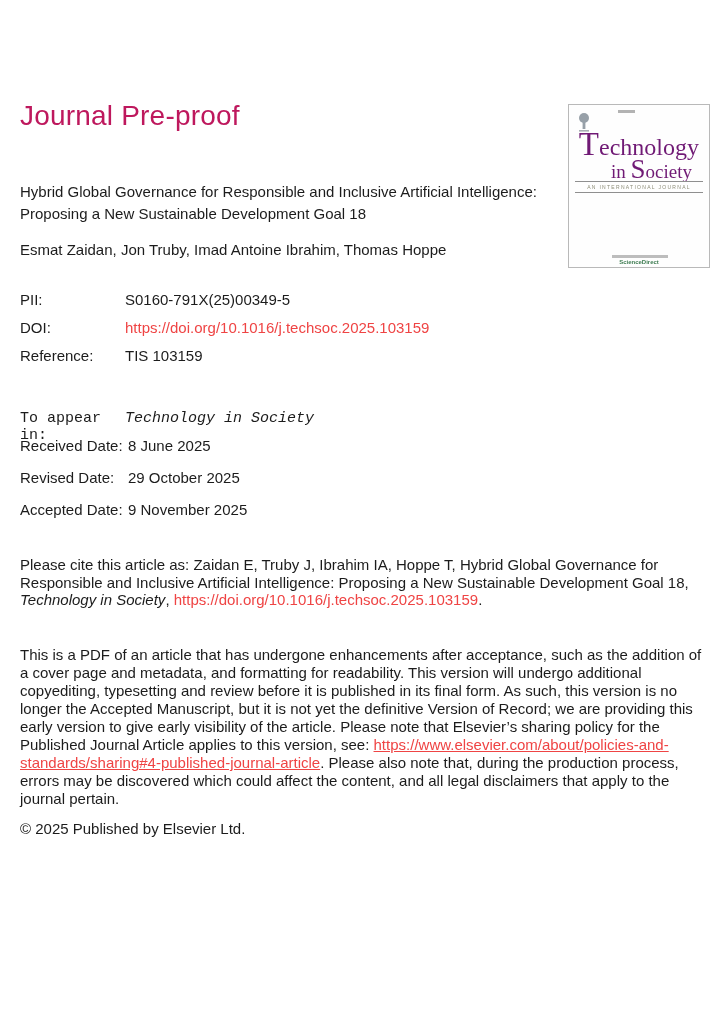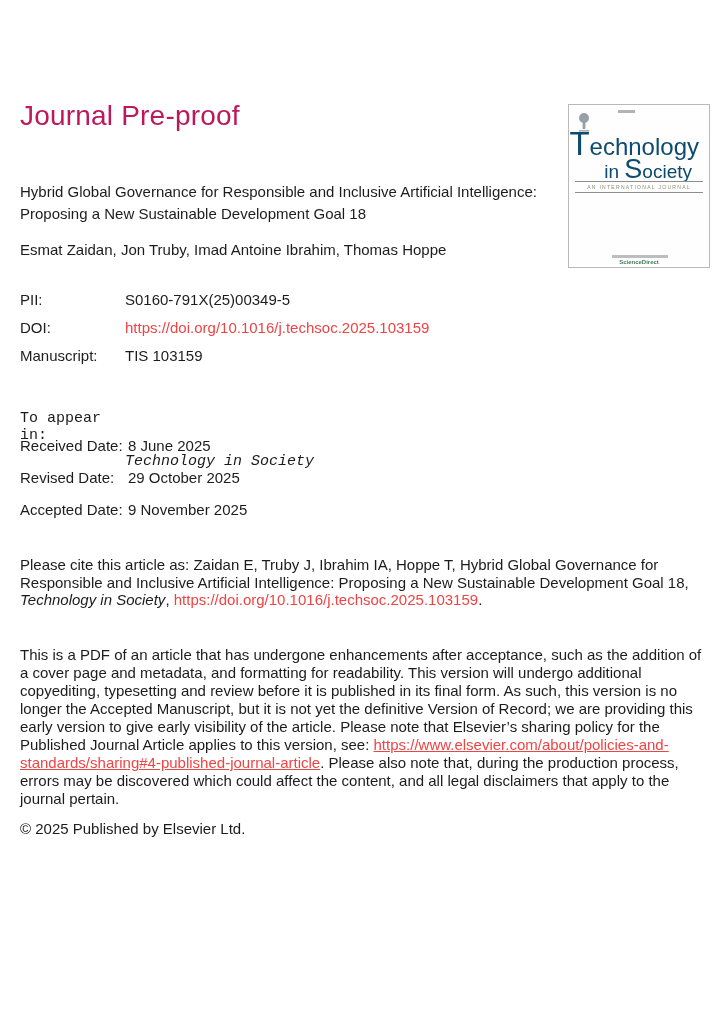--- a/index.html
+++ b/index.html
@@ -19,40 +19,40 @@
   }
   .authors { position:absolute; left:20px; top:241px; font-size:15px;text-align:right; }
 
   
   .meta-row { position:absolute; left:20px; display:flex; font-size:15px; }
   .meta-row .lbl { width:105px; flex:0 0 105px; }
   .meta-row.date .lbl { width:108px; flex:0 0 108px; }
   .row-pii { top:291px; } .row-doi { top:319px; } .row-ref { top:347px; }
   .row-appear { top:410px;font-family:Liberation Mono, monospace; }
   .row-received { top:437px; } .row-revised { top:469px;align-items:flex-end; } .row-accepted { top:501px; }
-  .italic { font-style:italic;margin-top:43px; }
+  .italic { font-style:italic; }
 
   a.link { color:#ef4444; text-decoration:none; cursor:pointer; }
   a.link.underline { text-decoration:underline; }
 
   
   .cite  { position:absolute; left:20px; top:556px; width:690px; font-size:15px; line-height:17.5px; }
   .disc  { position:absolute; left:20px; top:646px; width:690px; font-size:15px; line-height:18px; }
   .copy  { position:absolute; left:20px; top:820px; font-size:15px; }
 
   
   .cover {
     position:absolute; left:568px; top:104px; width:142px; height:164px;
     border:1px solid #b9b9b9; background:#fefefe;
   }
   .cov-logo { position:absolute; left:8px; top:7px; width:14px; height:21px; }
   .cov-topline { position:absolute; left:49px; top:5px; width:17px; height:3px; background:#b3b3b3; }
   .cov-title {
     position:absolute; left:0; right:0; top:26px; text-align:right;
-    font-family:Liberation Sans, sans-serif; color:#0c4a6e;
+    font-family:Liberation Serif, serif; color:#701a75;
   }
   .cov-title .l1 { display:block; padding-right:10px; font-size:24px; line-height:26px; }
   .cov-title .l1 .cap { font-size:33px; }
   .cov-title .l2 { display:block; padding-right:17px; font-size:19px; line-height:18px; }
   .cov-title .l2 .cap { font-size:27px; }
   .cov-rule { position:absolute; left:6px; right:6px; height:1px; background:#8f8f8f; }
   .r1 { top:76px; } .r2 { top:87px; }
   .cov-sub {
     position:absolute; left:0; right:0; top:79px; text-align:center;
     font-size:5px; letter-spacing:1.3px; color:#8d8d78; font-family:"Liberation Sans", sans-serif;
@@ -92,21 +92,21 @@
 
   <div class="meta-row row-pii">
     <span class="lbl">PII:</span>
     <span class="val">S0160-791X(25)00349-5</span>
   </div>
   <div class="meta-row row-doi">
     <span class="lbl">DOI:</span>
     <a class="link">https://doi.org/10.1016/j.techsoc.2025.103159</a>
   </div>
   <div class="meta-row row-ref">
-    <span class="lbl">Manuscript:</span>
+    <span class="lbl">Reference:</span>
     <span class="val">TIS 103159</span>
   </div>
   <div class="meta-row row-appear">
     <span class="lbl">To appear in:</span>
     <span class="val italic">Technology in Society</span>
   </div>
   <div class="meta-row date row-received">
     <span class="lbl">Received Date:</span>
     <span class="val">8 June 2025</span>
   </div>

